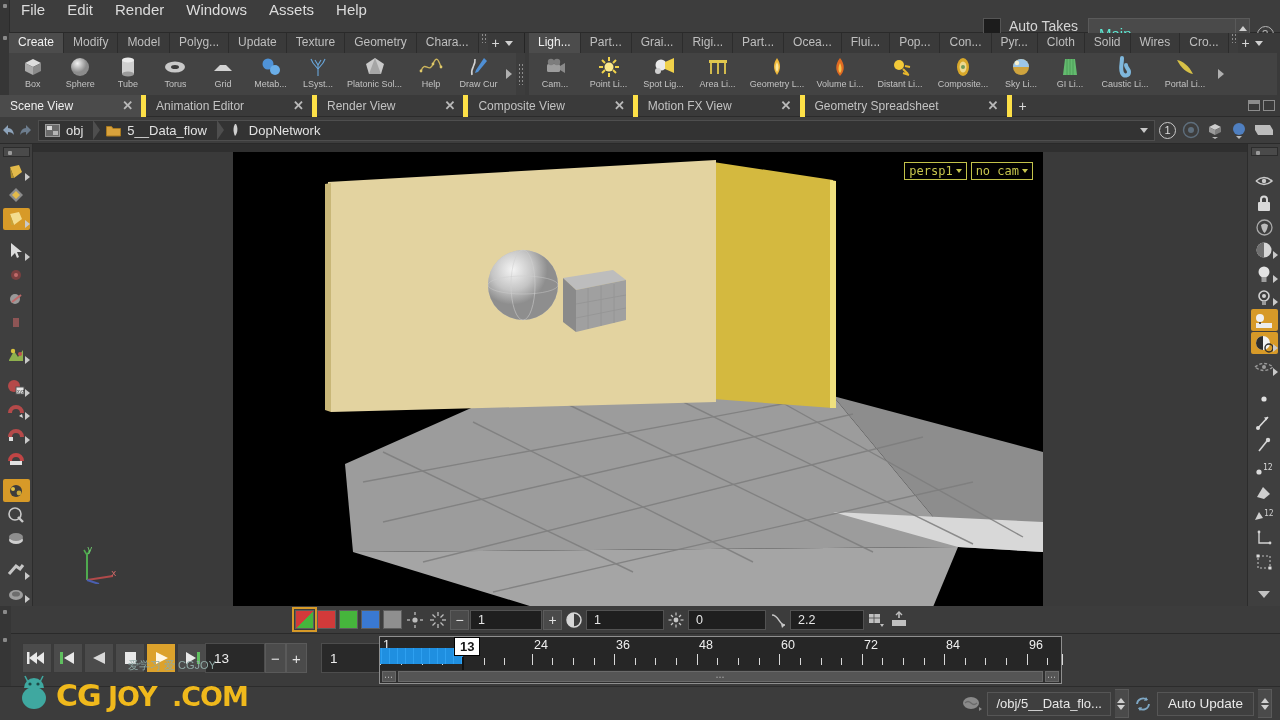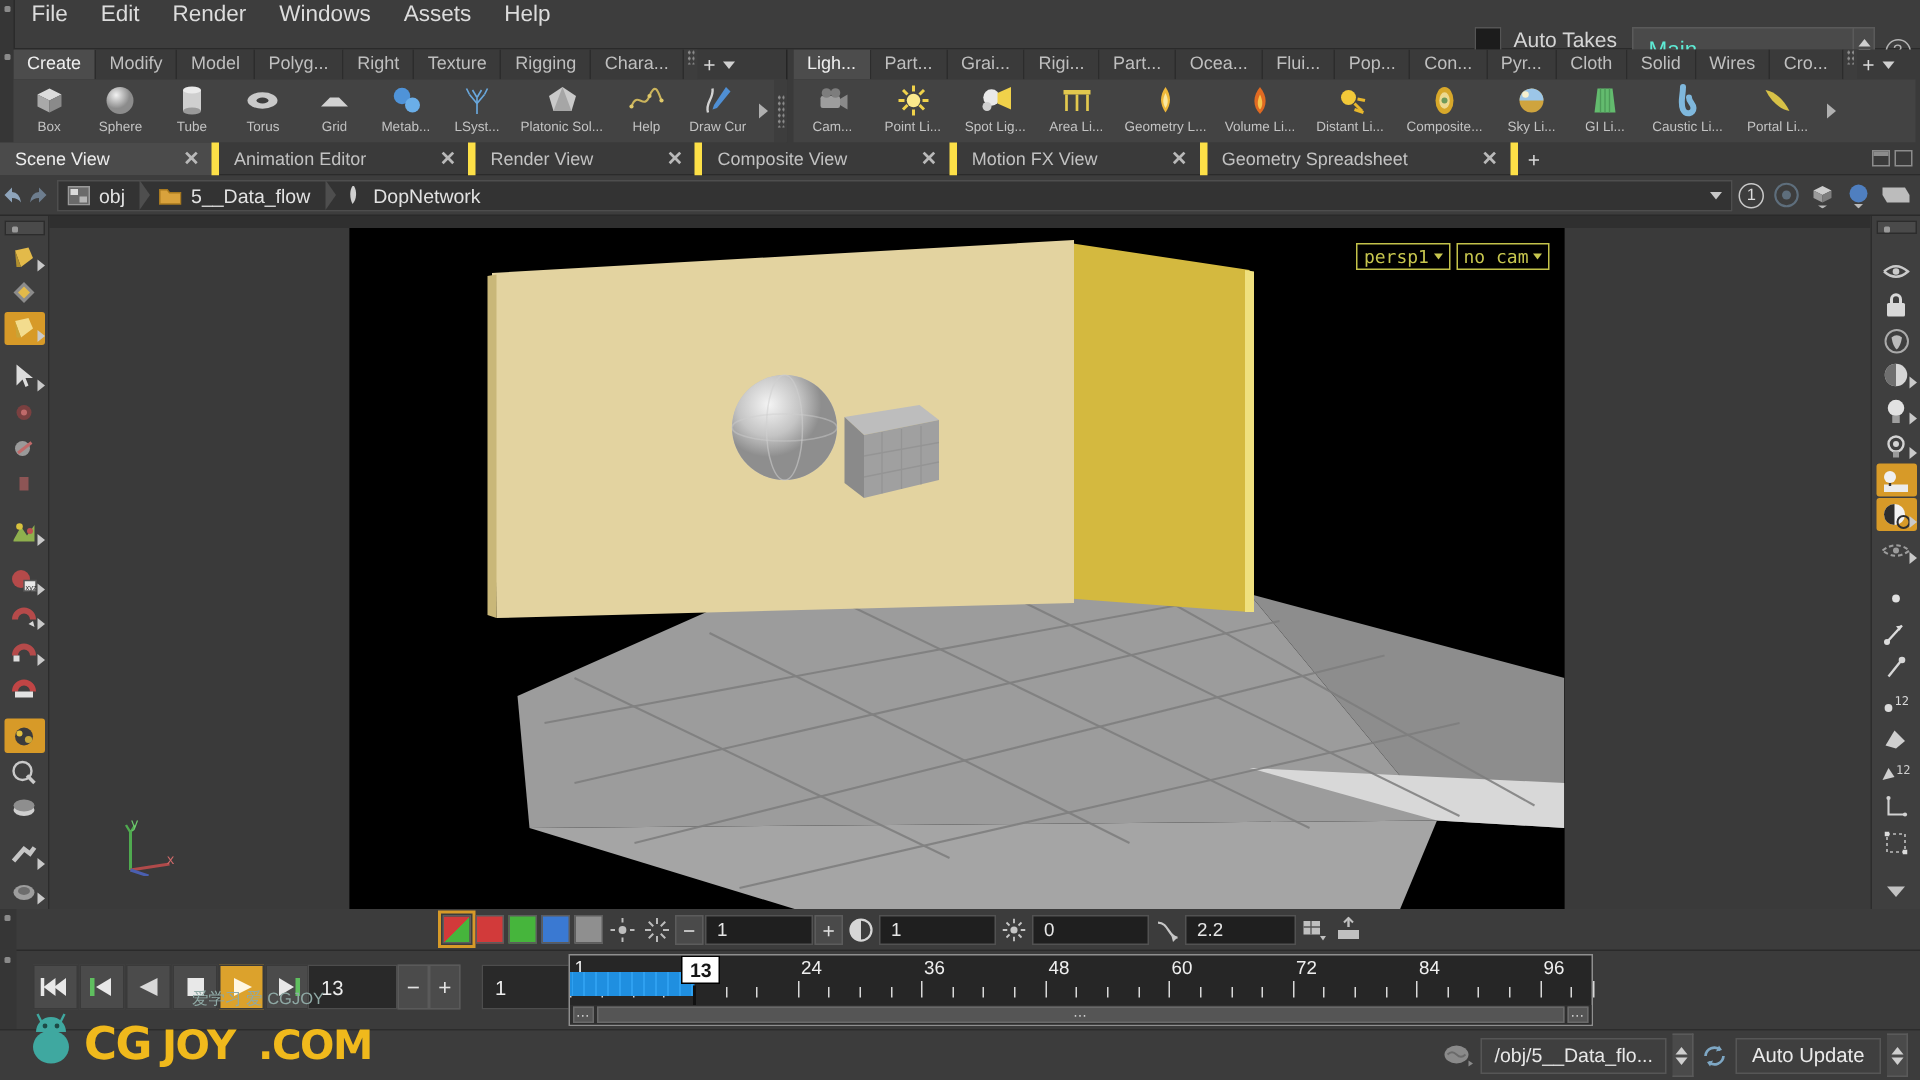--- a/index.html
+++ b/index.html
@@ -190,23 +190,23 @@
 
   <div class="shelf-wrap">
 
     <div class="shelf-half shelf-left">
       <div class="shelf-grip"></div>
       <div class="shelf-tabs" style="width:516px">
         <div class="shelf-tab active">Create</div>
         <div class="shelf-tab">Modify</div>
         <div class="shelf-tab">Model</div>
         <div class="shelf-tab">Polyg...</div>
-        <div class="shelf-tab">Right</div>
+        <div class="shelf-tab">Update</div>
         <div class="shelf-tab">Texture</div>
-        <div class="shelf-tab">Rigging</div>
+        <div class="shelf-tab">Geometry</div>
         <div class="shelf-tab">Chara...</div>
         <div class="dots-grip">
             <span></span>
           </div>
         <div class="tab-plus">
           <span class="pl">+</span>
           <span class="cv"></span>
         </div>
       </div>
       <div class="shelf-items" style="width:516px">

